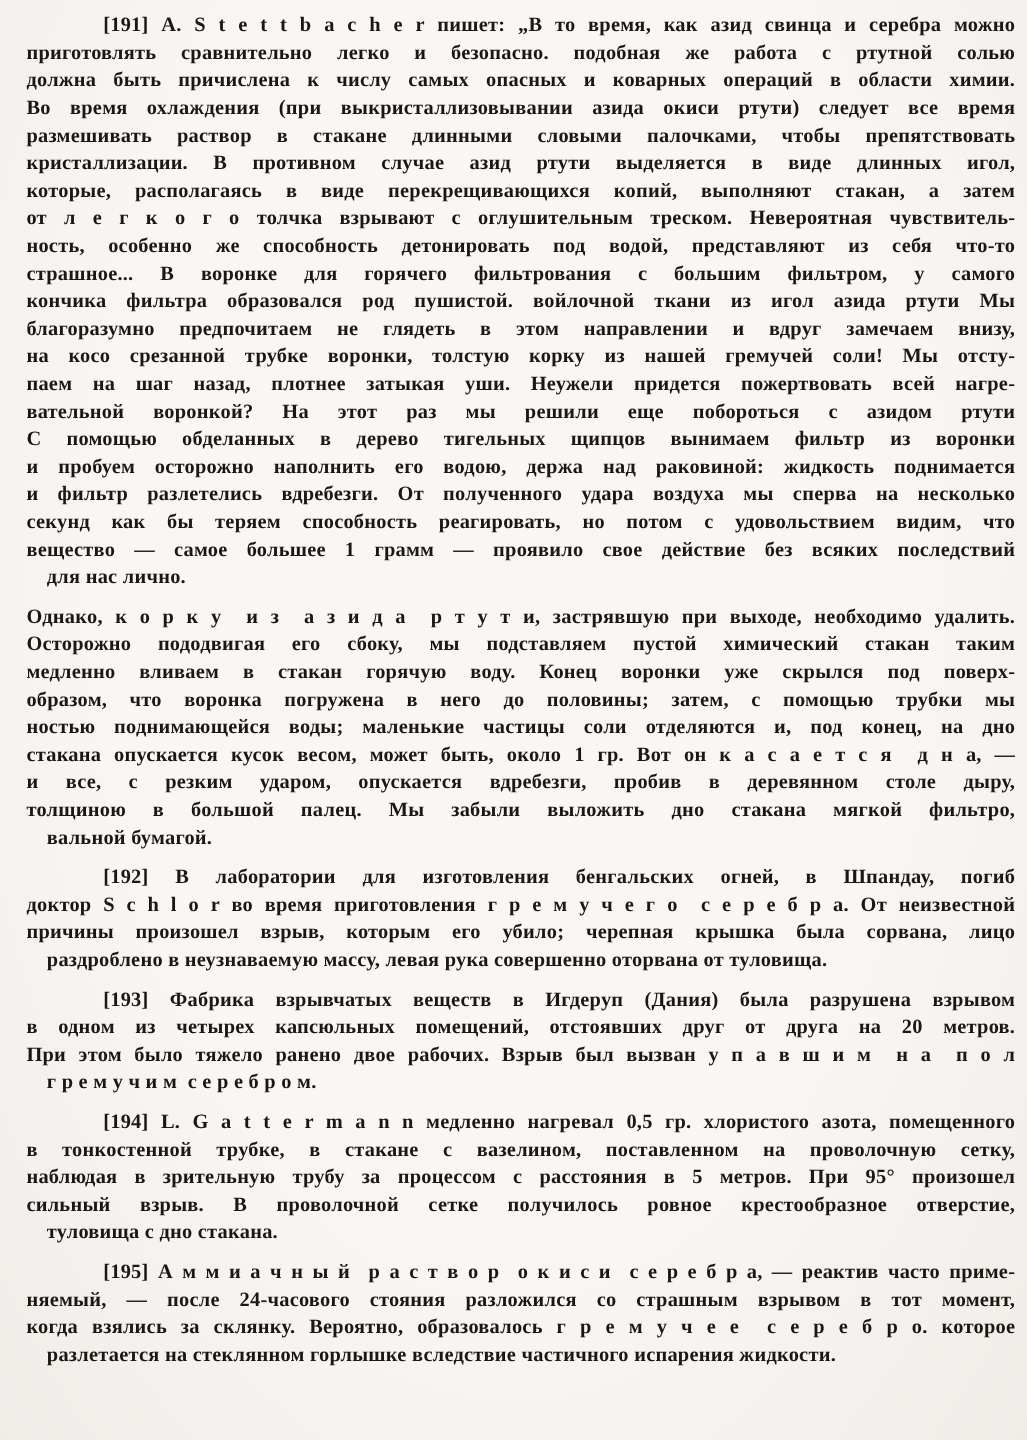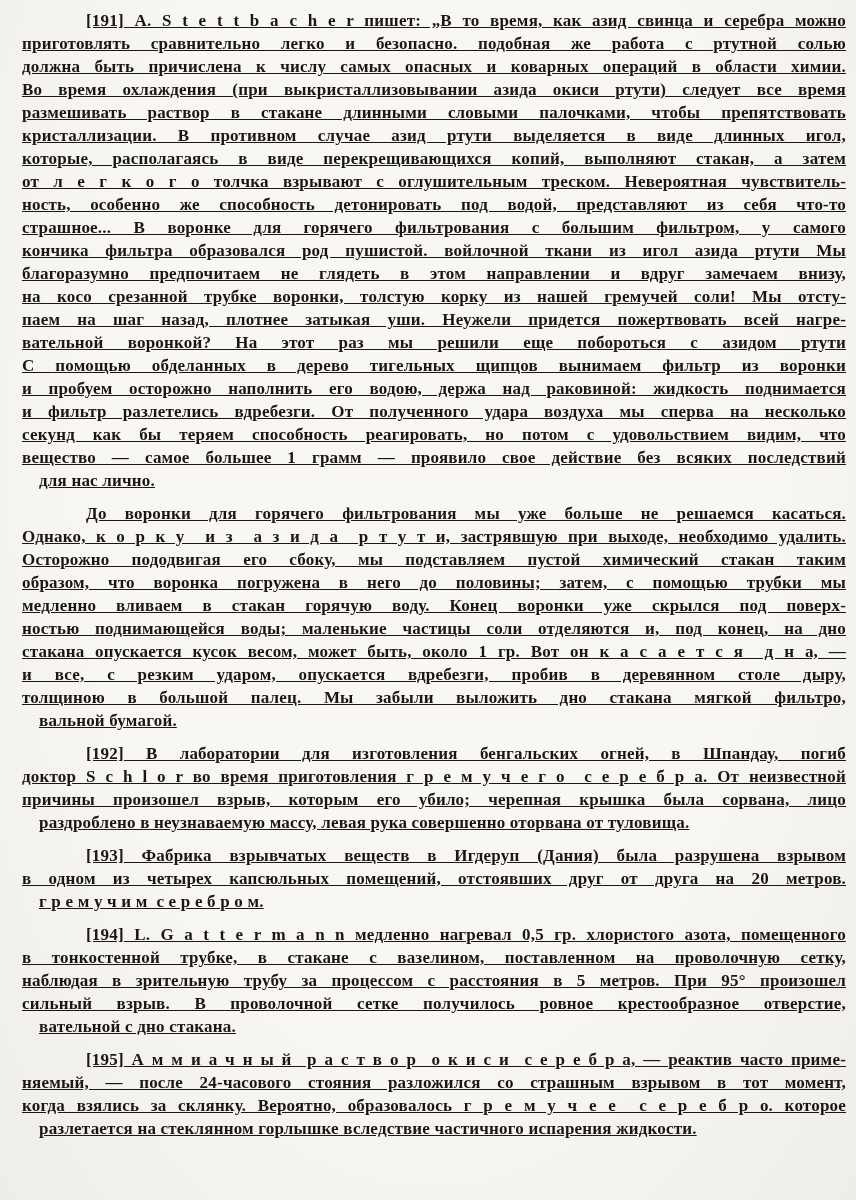--- a/index.html
+++ b/index.html
@@ -18,21 +18,20 @@
     line-height:23px;
     letter-spacing:0.2px;
     overflow:hidden;
   }
   .paragraph{margin:0;}
   .paragraph + .paragraph{margin-top:10px;}
   .line{
     text-align:justify;
     text-align-last:justify;
     min-height:23px;
-    text-decoration:underline;
   }
   .line.first{text-indent:64px;}
   .line.last{text-align-last:left;margin-left:17px;}
 </style>
 </head>
 <body>
 
 <div class="page" style="--paper: #f6f5f1; --ink: #1b1713;">
   <div id="text-block">
       <div class="paragraph">
@@ -52,48 +51,48 @@
         <div class="line">паем на шаг назад, плотнее затыкая уши. Неужели придется пожертвовать всей нагре-</div>
         <div class="line">вательной воронкой? На этот раз мы решили еще побороться с азидом ртути</div>
         <div class="line">С помощью обделанных в дерево тигельных щипцов вынимаем фильтр из воронки</div>
         <div class="line">и пробуем осторожно наполнить его водою, держа над раковиной: жидкость поднимается</div>
         <div class="line">и фильтр разлетелись вдребезги. От полученного удара воздуха мы сперва на несколько</div>
         <div class="line">секунд как бы теряем способность реагировать, но потом с удовольствием видим, что</div>
         <div class="line">вещество — самое большее 1 грамм — проявило свое действие без всяких последствий</div>
         <div class="line last">для нас лично.</div>
       </div>
       <div class="paragraph">
-        <div class="line first">До воронки для горячего фильтрования мы уже больше не решаемся касаться.</div>
         <div class="line">Однако, к о р к у&nbsp; и з&nbsp; а з и д а&nbsp; р т у т и, застрявшую при выходе, необходимо удалить.</div>
         <div class="line">Осторожно пододвигая его сбоку, мы подставляем пустой химический стакан таким</div>
+        <div class="line">медленно вливаем в стакан горячую воду. Конец воронки уже скрылся под поверх-</div>
         <div class="line">образом, что воронка погружена в него до половины; затем, с помощью трубки мы</div>
-        <div class="line">медленно вливаем в стакан горячую воду. Конец воронки уже скрылся под поверх-</div>
         <div class="line">ностью поднимающейся воды; маленькие частицы соли отделяются и, под конец, на дно</div>
         <div class="line">стакана опускается кусок весом, может быть, около 1 гр. Вот он к а с а е т с я&nbsp; д н а, —</div>
         <div class="line">и все, с резким ударом, опускается вдребезги, пробив в деревянном столе дыру,</div>
         <div class="line">толщиною в большой палец. Мы забыли выложить дно стакана мягкой фильтро,</div>
         <div class="line last">вальной бумагой.</div>
       </div>
       <div class="paragraph">
         <div class="line first">[192] В лаборатории для изготовления бенгальских огней, в Шпандау, погиб</div>
         <div class="line">доктор S c h l o r во время приготовления г р е м у ч е г о&nbsp; с е р е б р а. От неизвестной</div>
         <div class="line">причины произошел взрыв, которым его убило; черепная крышка была сорвана, лицо</div>
         <div class="line last">раздроблено в неузнаваемую массу, левая рука совершенно оторвана от туловища.</div>
       </div>
       <div class="paragraph">
         <div class="line first">[193] Фабрика взрывчатых веществ в Игдеруп (Дания) была разрушена взрывом</div>
         <div class="line">в одном из четырех капсюльных помещений, отстоявших друг от друга на 20 метров.</div>
+        <div class="line">При этом было тяжело ранено двое рабочих. Взрыв был вызван у п а в ш и м&nbsp; н а&nbsp; п о л</div>
         <div class="line last">г р е м у ч и м&nbsp; с е р е б р о м.</div>
       </div>
       <div class="paragraph">
         <div class="line first">[194] L. G a t t e r m a n n медленно нагревал 0,5 гр. хлористого азота, помещенного</div>
         <div class="line">в тонкостенной трубке, в стакане с вазелином, поставленном на проволочную сетку,</div>
         <div class="line">наблюдая в зрительную трубу за процессом с расстояния в 5 метров. При 95° произошел</div>
         <div class="line">сильный взрыв. В проволочной сетке получилось ровное крестообразное отверстие,</div>
-        <div class="line last">вательной с дно стакана.</div>
+        <div class="line last">туловища с дно стакана.</div>
       </div>
       <div class="paragraph">
         <div class="line first">[195] А м м и а ч н ы й&nbsp; р а с т в о р&nbsp; о к и с и&nbsp; с е р е б р а, — реактив часто приме-</div>
         <div class="line">няемый, — после 24-часового стояния разложился со страшным взрывом в тот момент,</div>
         <div class="line">когда взялись за склянку. Вероятно, образовалось г р е м у ч е е&nbsp; с е р е б р о. которое</div>
         <div class="line last">разлетается на стеклянном горлышке вследствие частичного испарения жидкости.</div>
       </div>
     </div>
 </div>
 

